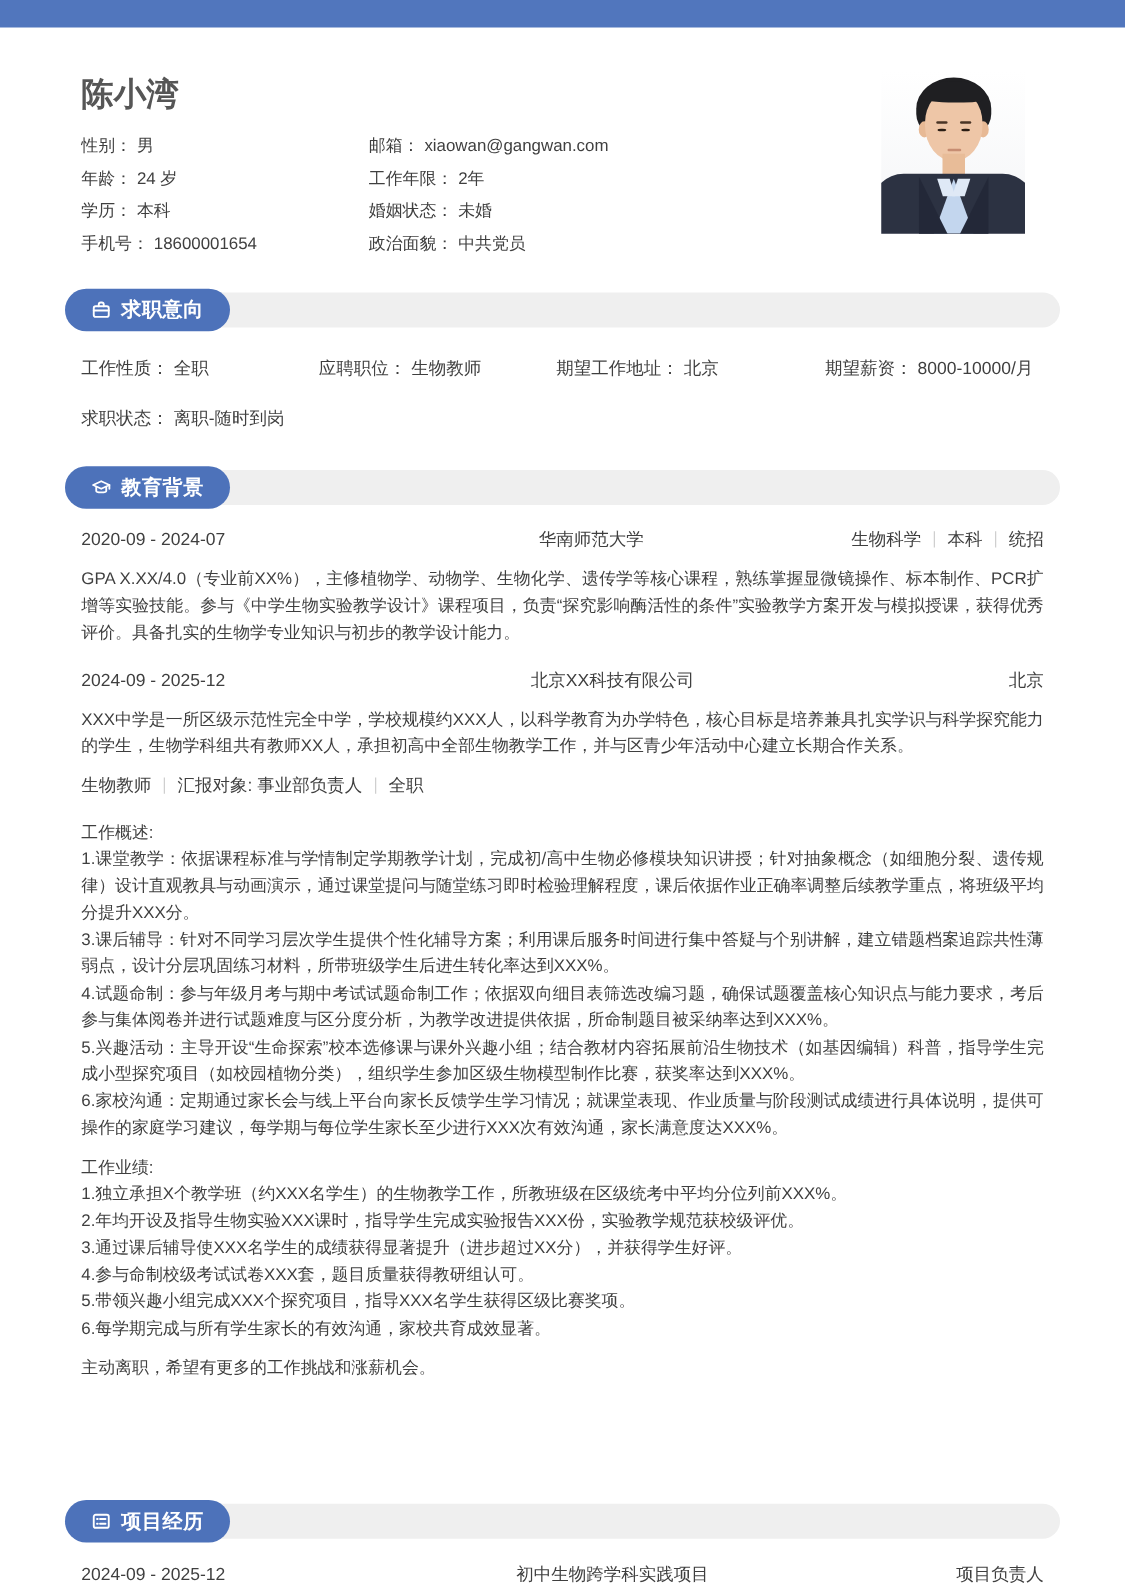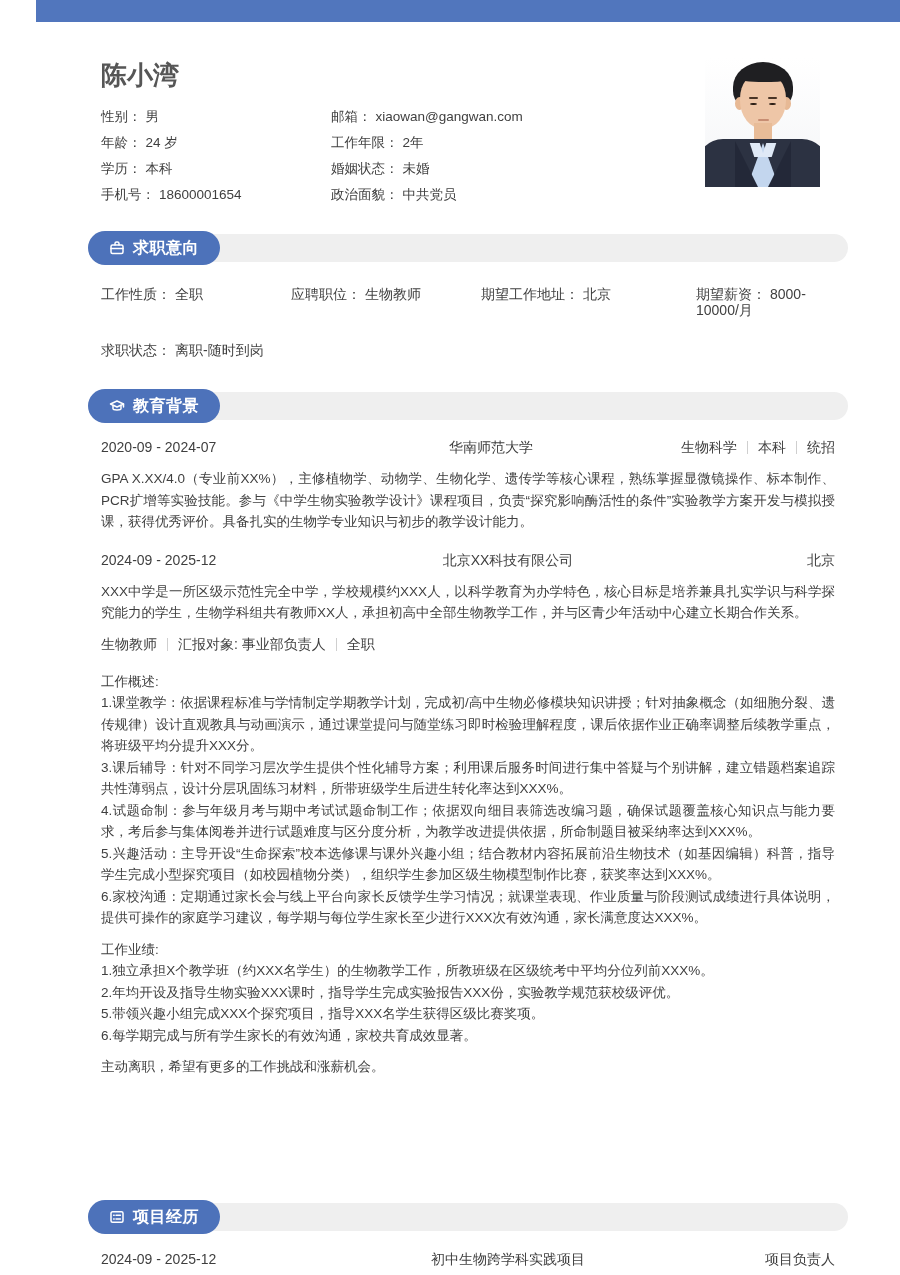--- a/index.html
+++ b/index.html
@@ -1,18 +1,18 @@
 <!DOCTYPE html>
 <html><head>
 <meta charset="utf-8">
 <style>
   * { margin:0; padding:0; box-sizing:border-box; }
   html,body { background:#ffffff; }
   body { width:900px; font-family:"Liberation Sans","DejaVu Sans",sans-serif; color:#3f3f3f; }
-  .page { position:relative; width:900px; height:1275px; background:#fff; overflow:hidden;padding-left:36px; }
+  .page { position:relative; width:900px; height:1275px; background:#fff; overflow:hidden; }
   .topbar { height:22px; background:#5176bd; }
   .container { padding:0 52px; }
   .flow { height:1181px; overflow:hidden; }
 
   
   .header { position:relative; padding-top:38px; }
   .name { margin-left:13px; font-size:26px; line-height:30px; font-weight:bold; color:#565656; }
   .info-cols { display:flex; margin-left:13px; margin-top:14px; }
   .info-col-left { width:230px; }
   .info-col-right { flex:1; }
@@ -191,20 +191,22 @@
         <p>3.课后辅导：针对不同学习层次学生提供个性化辅导方案；利用课后服务时间进行集中答疑与个别讲解，建立错题档案追踪共性薄弱点，设计分层巩固练习材料，所带班级学生后进生转化率达到XXX%。</p>
         <p>4.试题命制：参与年级月考与期中考试试题命制工作；依据双向细目表筛选改编习题，确保试题覆盖核心知识点与能力要求，考后参与集体阅卷并进行试题难度与区分度分析，为教学改进提供依据，所命制题目被采纳率达到XXX%。</p>
         <p>5.兴趣活动：主导开设“生命探索”校本选修课与课外兴趣小组；结合教材内容拓展前沿生物技术（如基因编辑）科普，指导学生完成小型探究项目（如校园植物分类），组织学生参加区级生物模型制作比赛，获奖率达到XXX%。</p>
         <p>6.家校沟通：定期通过家长会与线上平台向家长反馈学生学习情况；就课堂表现、作业质量与阶段测试成绩进行具体说明，提供可操作的家庭学习建议，每学期与每位学生家长至少进行XXX次有效沟通，家长满意度达XXX%。</p>
       </div>
 
       <div class="block block-2 inset">
         <p>工作业绩:</p>
         <p>1.独立承担X个教学班（约XXX名学生）的生物教学工作，所教班级在区级统考中平均分位列前XXX%。</p>
         <p>2.年均开设及指导生物实验XXX课时，指导学生完成实验报告XXX份，实验教学规范获校级评优。</p>
+        <p>3.通过课后辅导使XXX名学生的成绩获得显著提升（进步超过XX分），并获得学生好评。</p>
+        <p>4.参与命制校级考试试卷XXX套，题目质量获得教研组认可。</p>
         <p>5.带领兴趣小组完成XXX个探究项目，指导XXX名学生获得区级比赛奖项。</p>
         <p>6.每学期完成与所有学生家长的有效沟通，家校共育成效显著。</p>
       </div>
 
       <div class="leave inset">主动离职，希望有更多的工作挑战和涨薪机会。</div>
     </div>
 
     <div class="band">
       <div class="pill">
         <svg width="16" height="16" viewBox="0 0 16 16" fill="none" stroke="#ffffff" stroke-width="1.5" stroke-linecap="round" stroke-linejoin="round">

